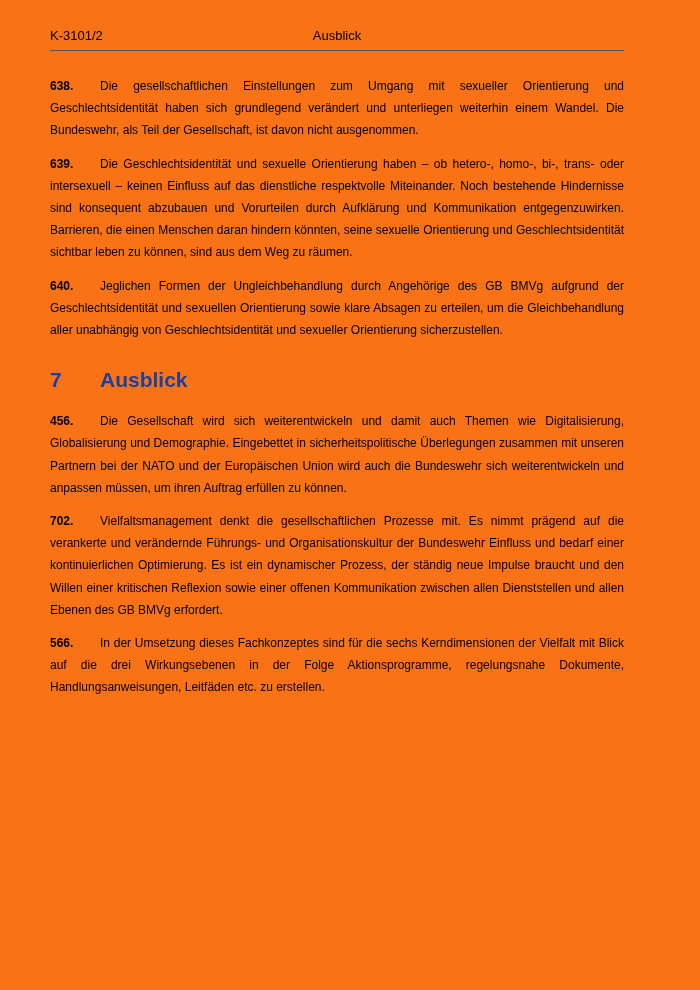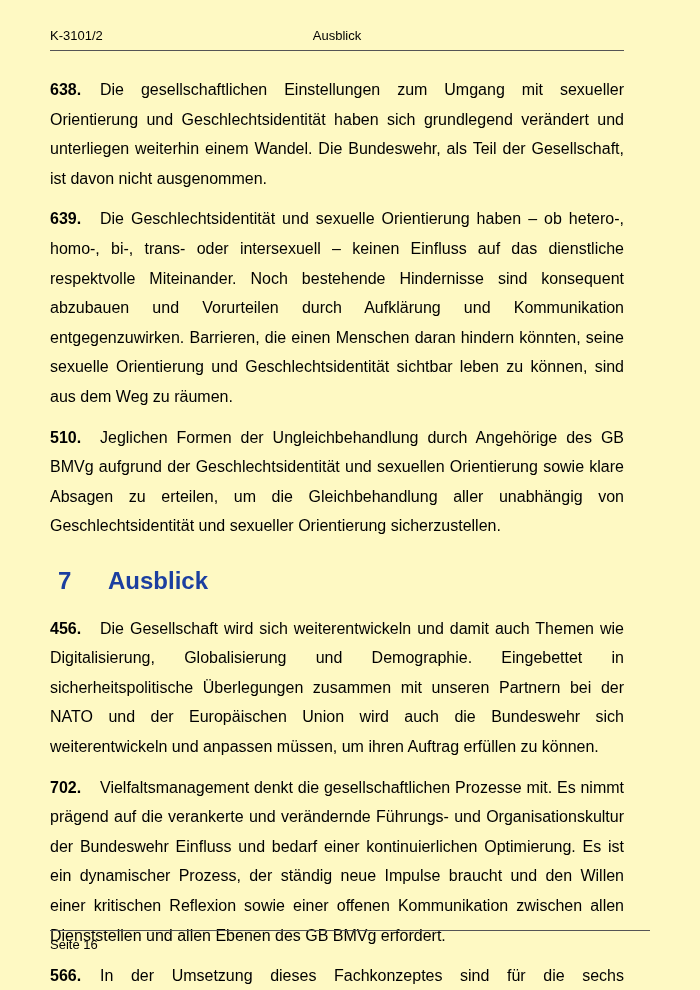--- a/index.html
+++ b/index.html
@@ -5,21 +5,21 @@
   html, body {
     margin: 0;
     padding: 0;
     background: #ffffff;
   }
   .page {
     position: relative;
     width: 700px;
     height: 990px;
     margin: 0 auto;
-    background: #fef9c3;
+    background: #f97316;
     font-family: "Liberation Sans", "DejaVu Sans", sans-serif;
     color: #000000;
     box-sizing: border-box;
     padding: 28px 76px 0 50px;
     overflow: hidden;
   }
   .doc-header {
     position: relative;
     height: 22px;
     border-bottom: 1px solid #555555;
@@ -32,34 +32,34 @@
     top: 0;
   }
   .doc-header .doc-title {
     position: absolute;
     left: 0;
     right: 0;
     top: 0;
     text-align: center;
   }
   .body-text p.para {
-    font-size: 16px;
+    font-size: 12px;
     line-height: 1.85;
     text-align: justify;
     margin: 4px 0 11px 0;
   }
   .pnum {
     display: inline-block;
     width: 50px;
     font-weight: bold;
   }
   h1.section-heading {
-    font-size: 24px;
+    font-size: 21px;
     font-weight: bold;
-    margin: 26px 0 18px 8px;
+    margin: 26px 0 18px 0;
     line-height: 1.2;
   }
   h1.section-heading .snum {
     display: inline-block;
     width: 50px;
     font-weight: bold;
   }
   .doc-footer {
     position: absolute;
     left: 50px;
@@ -84,38 +84,35 @@
 
     <p class="para">
       <span class="pnum">638.</span><span>Die gesellschaftlichen Einstellungen zum Umgang mit sexueller Orientierung und Geschlechtsidentität haben sich grundlegend verändert und unterliegen weiterhin einem Wandel. Die Bundeswehr, als Teil der Gesellschaft, ist davon nicht ausgenommen.</span>
     </p>
 
     <p class="para">
       <span class="pnum">639.</span><span>Die Geschlechtsidentität und sexuelle Orientierung haben – ob hetero-, homo-, bi-, trans- oder intersexuell – keinen Einfluss auf das dienstliche respektvolle Miteinander. Noch bestehende Hindernisse sind konsequent abzubauen und Vorurteilen durch Aufklärung und Kommunikation entgegenzuwirken. Barrieren, die einen Menschen daran hindern könnten, seine sexuelle Orientierung und Geschlechtsidentität sichtbar leben zu können, sind aus dem Weg zu räumen.</span>
     </p>
 
     <p class="para">
-      <span class="pnum">510.</span><span>Jeglichen Formen der Ungleichbehandlung durch Angehörige des GB BMVg aufgrund der Geschlechtsidentität und sexuellen Orientierung sowie klare Absagen zu erteilen, um die Gleichbehandlung aller unabhängig von Geschlechtsidentität und sexueller Orientierung sicherzustellen.</span>
+      <span class="pnum">640.</span><span>Jeglichen Formen der Ungleichbehandlung durch Angehörige des GB BMVg aufgrund der Geschlechtsidentität und sexuellen Orientierung sowie klare Absagen zu erteilen, um die Gleichbehandlung aller unabhängig von Geschlechtsidentität und sexueller Orientierung sicherzustellen.</span>
     </p>
 
     <h1 class="section-heading" style="color: rgb(28, 63, 160);">
       <span class="snum">7</span><span>Ausblick</span>
     </h1>
 
     <p class="para">
       <span class="pnum">456.</span><span>Die Gesellschaft wird sich weiterentwickeln und damit auch Themen wie Digitalisierung, Globalisierung und Demographie. Eingebettet in sicherheitspolitische Überlegungen zusammen mit unseren Partnern bei der NATO und der Europäischen Union wird auch die Bundeswehr sich weiterentwickeln und anpassen müssen, um ihren Auftrag erfüllen zu können.</span>
     </p>
 
     <p class="para">
       <span class="pnum">702.</span><span>Vielfaltsmanagement denkt die gesellschaftlichen Prozesse mit. Es nimmt prägend auf die verankerte und verändernde Führungs- und Organisationskultur der Bundeswehr Einfluss und bedarf einer kontinuierlichen Optimierung. Es ist ein dynamischer Prozess, der ständig neue Impulse braucht und den Willen einer kritischen Reflexion sowie einer offenen Kommunikation zwischen allen Dienststellen und allen Ebenen des GB BMVg erfordert.</span>
     </p>
 
     <p class="para">
       <span class="pnum">566.</span><span>In der Umsetzung dieses Fachkonzeptes sind für die sechs Kerndimensionen der Vielfalt mit Blick auf die drei Wirkungsebenen in der Folge Aktionsprogramme, regelungsnahe Dokumente, Handlungsanweisungen, Leitfäden etc. zu erstellen.</span>
     </p>
 
   </div>
 
-  <div class="doc-footer">
-    <span>Seite 16</span>
-  </div>
 
 </div>
 
 </body></html>

